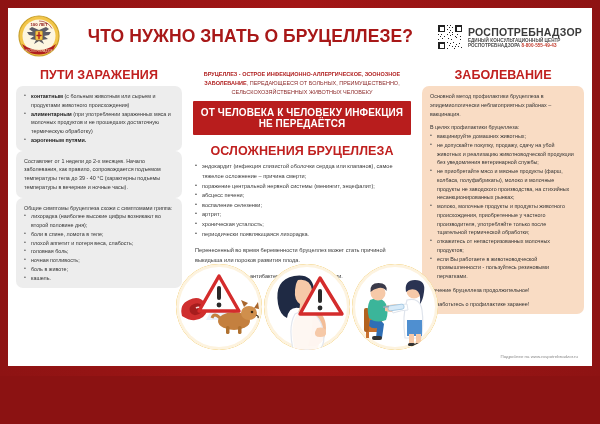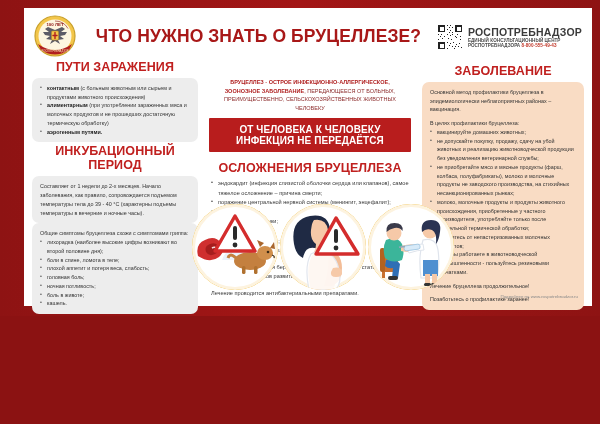--- a/index.html
+++ b/index.html
@@ -2,23 +2,23 @@
 <html lang="ru"><head>
 <meta charset="utf-8">
 <style>
   html,body{margin:0;padding:0;}
   body{
     width:600px;height:424px;overflow:hidden;
     background:#8b1212;
     font-family:"Liberation Sans","DejaVu Sans",sans-serif;
   }
   .poster{
-    position:relative;width:600px;height:316px;box-sizing:border-box;
+    position:relative;width:600px;height:376px;box-sizing:border-box;
     background:linear-gradient(90deg,#8e1313 0%,#a31616 50%,#8e1313 100%);
-    padding:8px 8px 10px 24px;
+    padding:8px 8px 10px 8px;
   }
   .sheet{
     position:relative;width:100%;height:100%;box-sizing:border-box;
     background:#ffffff;
     display:flex;flex-direction:column;
   }
   
   .header{
     display:flex;align-items:center;height:58px;flex:0 0 58px;
     padding:0 10px 0 6px;box-sizing:border-box;
@@ -30,21 +30,21 @@
     color:#a81818;font-weight:bold;font-size:17.5px;letter-spacing:.1px;
     line-height:1.1;padding:0 6px;
   }
   .brandblock{display:flex;align-items:center;gap:5px;flex:0 0 auto;}
   .qr{width:26px;height:26px;flex:0 0 26px;background:#fff;}
   .brandtext{line-height:1.15;}
   .brand-name{font-size:10.5px;font-weight:bold;color:#3a3a3a;letter-spacing:.2px;}
   .brand-sub{font-size:4.6px;color:#4a4a4a;letter-spacing:.05px;font-weight:bold;}
   .brand-sub .phone{color:#c0392b;}
   
-  .columns{flex:1;display:flex;padding:0 8px;box-sizing:border-box;gap:11px;min-height:0;align-items:center;}
+  .columns{flex:1;display:flex;padding:0 8px;box-sizing:border-box;gap:11px;min-height:0;}
   .col{display:flex;flex-direction:column;}
   .col-left{flex:0 0 166px;}
   .col-mid{flex:1;}
   .col-right{flex:0 0 162px;}
   .sec-title{
     color:#c0201f;font-weight:bold;text-align:center;
     font-size:12.5px;letter-spacing:.1px;margin:2px 0 4px 0;
   }
   .card{
     background:#ededed;border-radius:7px;padding:6px 8px;box-sizing:border-box;
@@ -178,21 +178,20 @@
             <b>контактным</b><span> (с больным животным или сырьем и продуктами животного происхождения)</span>
           </div>
           <div class="bullet">
             <b>алиментарным</b><span> (при употреблении зараженных мяса и молочных продуктов и не прошедших достаточную термическую обработку)</span>
           </div>
           <div class="bullet">
             <b>аэрогенным путями.</b><span></span>
           </div>
         </div>
 
-        <div class="sec-title">ИНКУБАЦИОННЫЙ ПЕРИОД</div>
         <div class="card">
           <div>Составляет от 1 недели до 2-х месяцев. Начало заболевания, как правило, сопровождается подъемом температуры тела до 39 - 40 °С (характерны подъемы температуры в вечерние и ночные часы).</div>
         </div>
 
         <div class="card">
           <div>Общие симптомы бруцеллеза схожи с симптомами гриппа:</div>
           <div class="bullet">лихорадка (наиболее высокие цифры возникают во второй половине дня);</div>
           <div class="bullet">боли в спине, ломота в теле;</div>
           <div class="bullet">плохой аппетит и потеря веса, слабость;</div>
           <div class="bullet">головная боль;</div>

